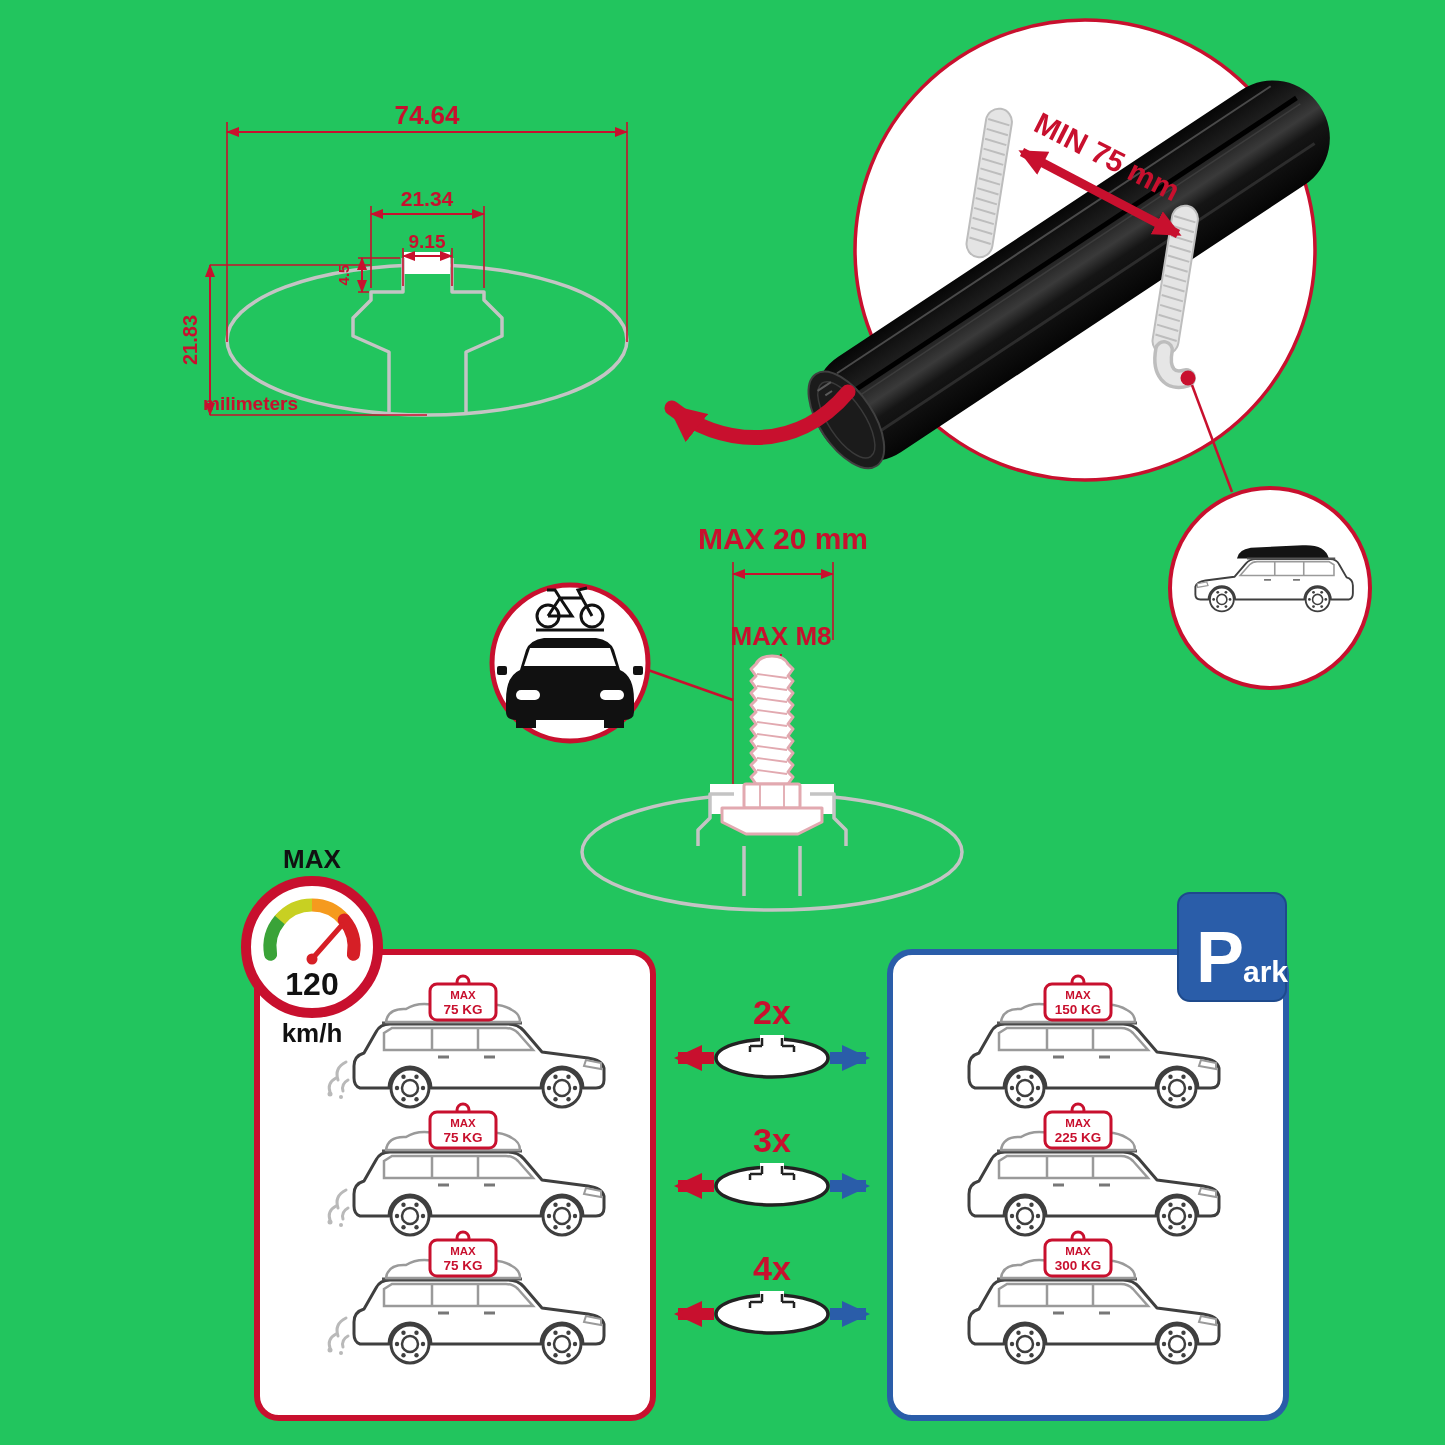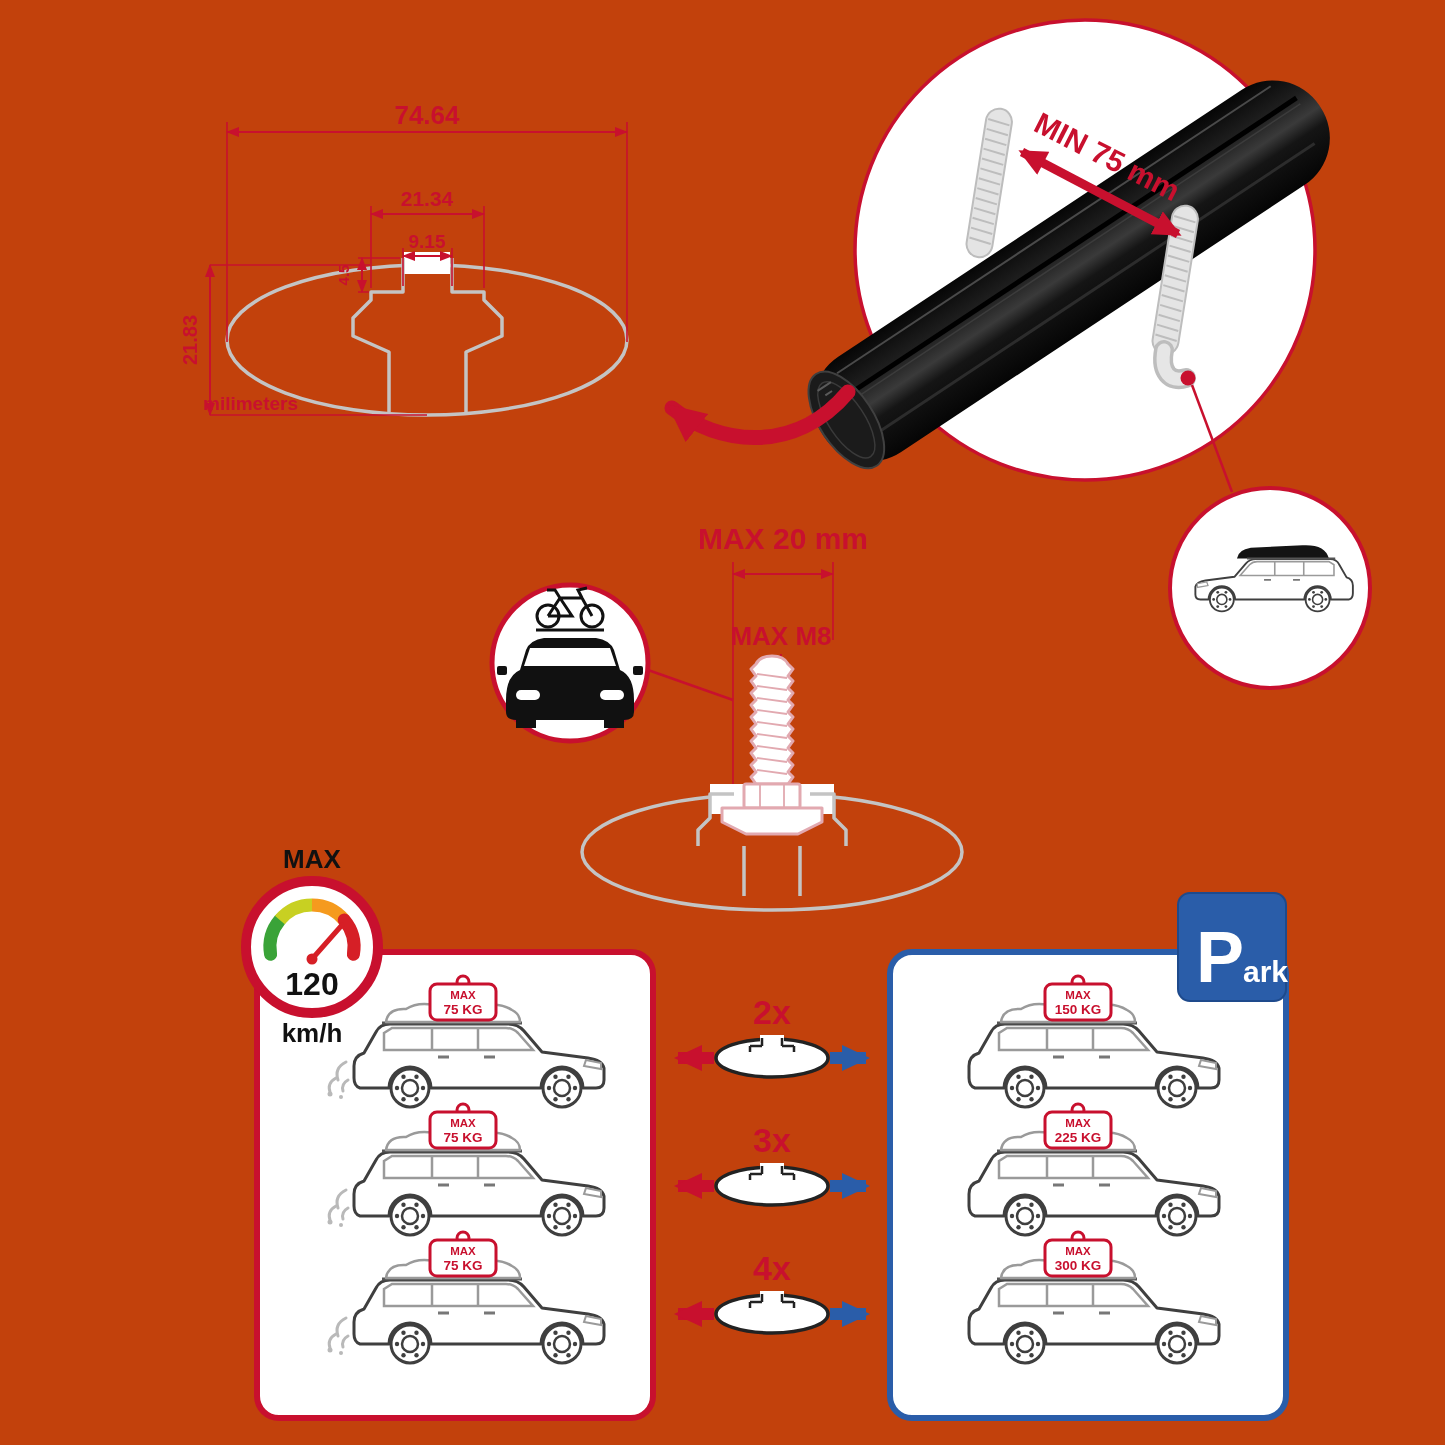--- a/index.html
+++ b/index.html
@@ -1,16 +1,16 @@
 <!DOCTYPE html>
 <html><head>
 <meta charset="utf-8">
 <style>
   html,body { margin:0; padding:0; background:#fff; }
-  .canvas { position:relative; width:1445px; height:1445px; background:#c2410c; overflow:hidden;
+  .canvas { position:relative; width:1445px; height:1445px; background:#22c55e; overflow:hidden;
             font-family:"Liberation Sans", sans-serif; }
   svg text { font-family:"Liberation Sans", sans-serif; }
   .dimline   { stroke:#C8102E; stroke-width:2; fill:none; }
   .extline   { stroke:#C8102E; stroke-width:1.6; fill:none; }
   .grayline  { stroke:#C4C4C4; stroke-width:3.5; fill:none; stroke-linejoin:round; }
   .dt26 { fill:#C8102E; font-size:26px; font-weight:700; text-anchor:middle; }
   .dt21 { fill:#C8102E; font-size:21px; font-weight:700; text-anchor:middle; }
   .dt19 { fill:#C8102E; font-size:19px; font-weight:700; text-anchor:middle; }
   .dt16 { fill:#C8102E; font-size:15px; font-weight:700; text-anchor:middle; }
   .dt20 { fill:#C8102E; font-size:20px; font-weight:700; text-anchor:middle; }

